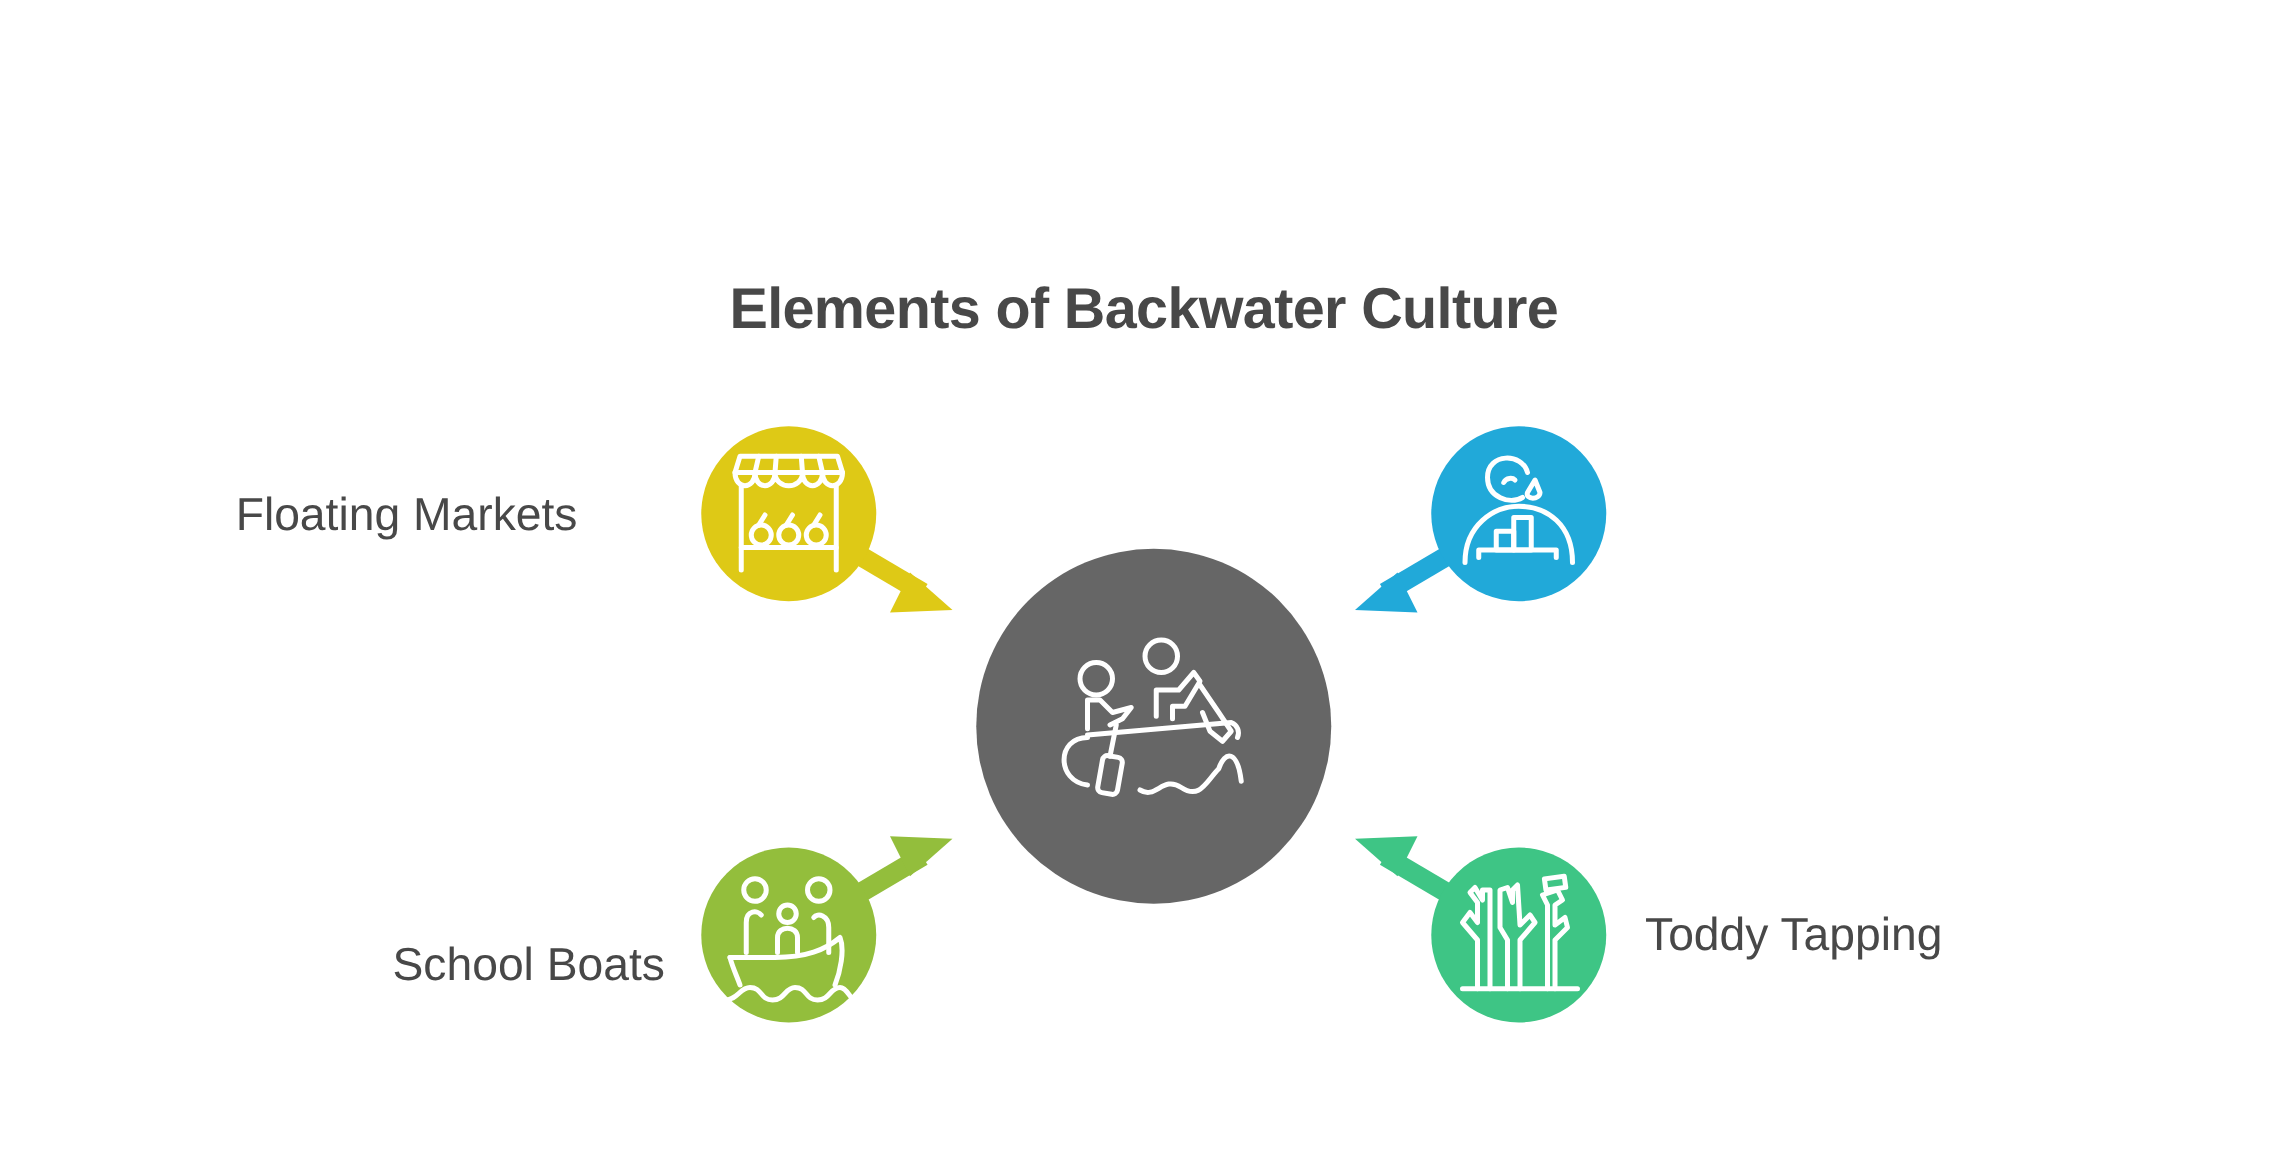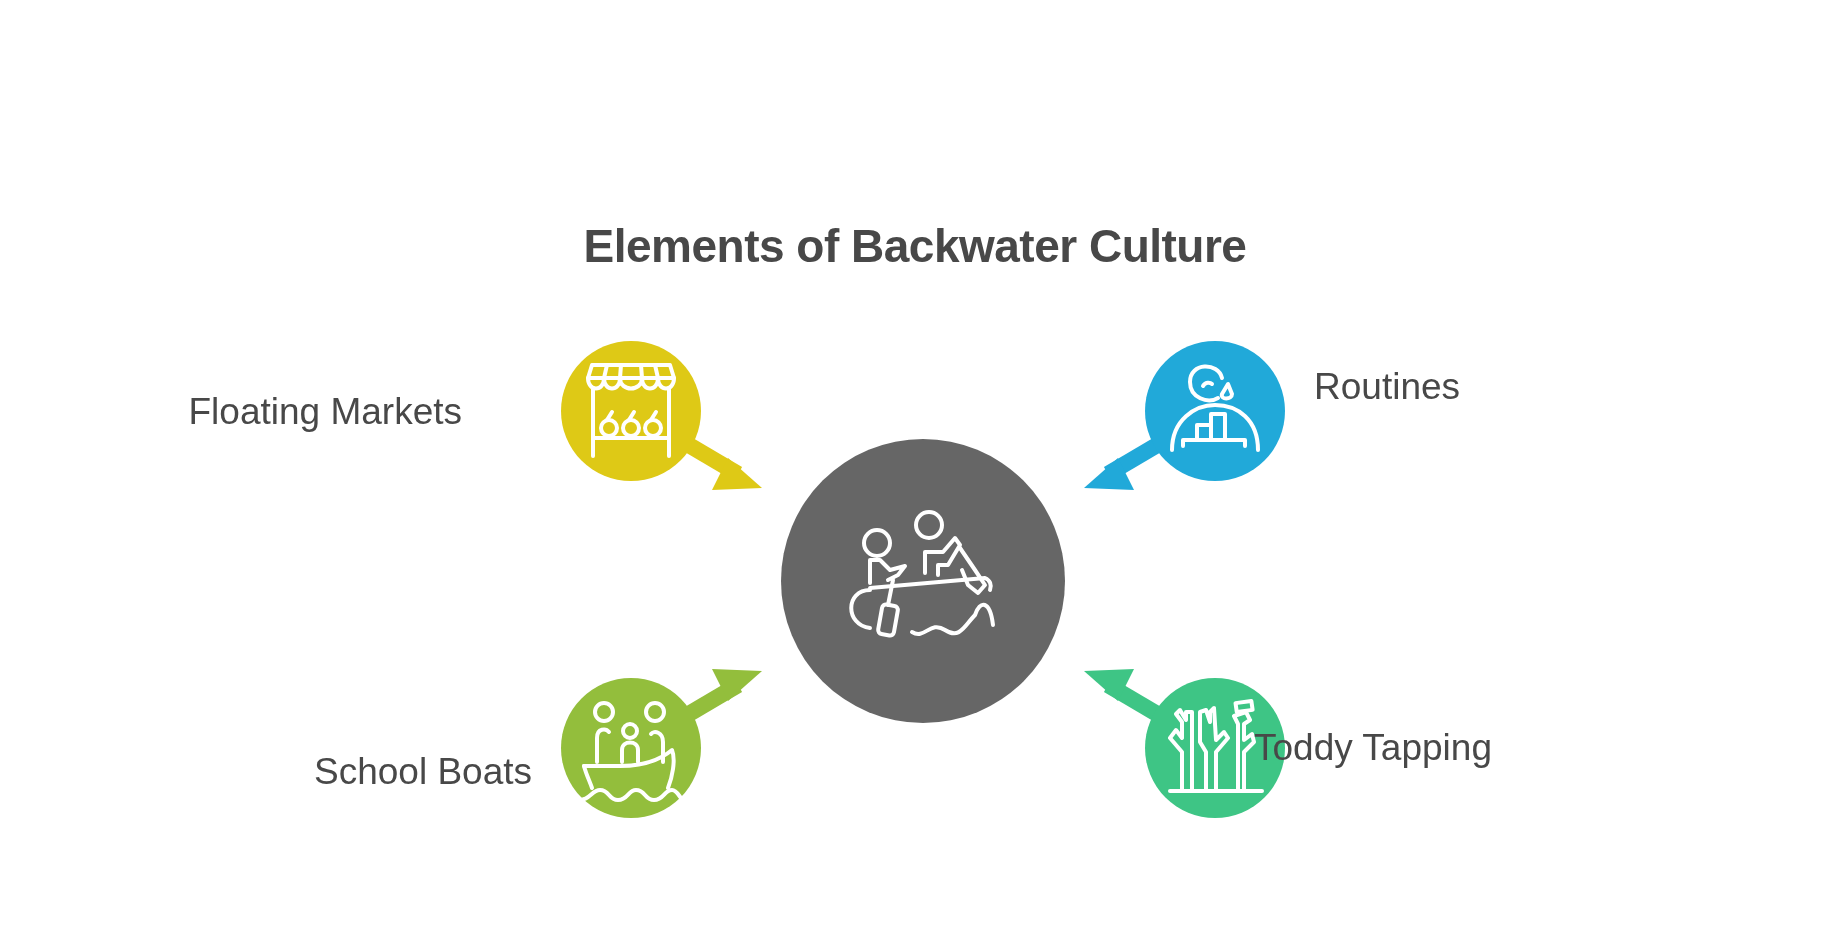--- a/index.html
+++ b/index.html
@@ -107,18 +107,17 @@
       <path d="M1206 791 L1206 752 L1200 742 L1200 712 L1206 710 L1210 722 L1210 712 L1214 708 L1216 740 L1224 732 L1228 738 L1216 752 L1216 791"></path>
       <path d="M1238 791 L1238 724 L1234 716 L1246 712 L1250 720 L1244 724 L1244 740 L1252 734 L1254 742 L1244 752 L1244 791"></path>
       <rect x="1236" y="702" width="16" height="9" transform="rotate(-8 1244 706)"></rect>
     </g>
   </g>
 </svg>
 
 <div class="label left" style="right: 1368px; top: 388px;">Floating Markets</div>
 
 <div class="label right" style="left: 1314px; top: 363px;">
-  <div>Routines</div>
 </div>
 
 <div class="label left" style="right: 1298px; top: 748px;">School Boats</div>
 
-<div class="label right" style="left: 1254px; top: 724px; text-align: center;">Toddy Tapping</div>
+<div class="label right" style="left: 1316px; top: 724px; text-align: center;">Toddy Tapping</div>
 
 </body></html>

